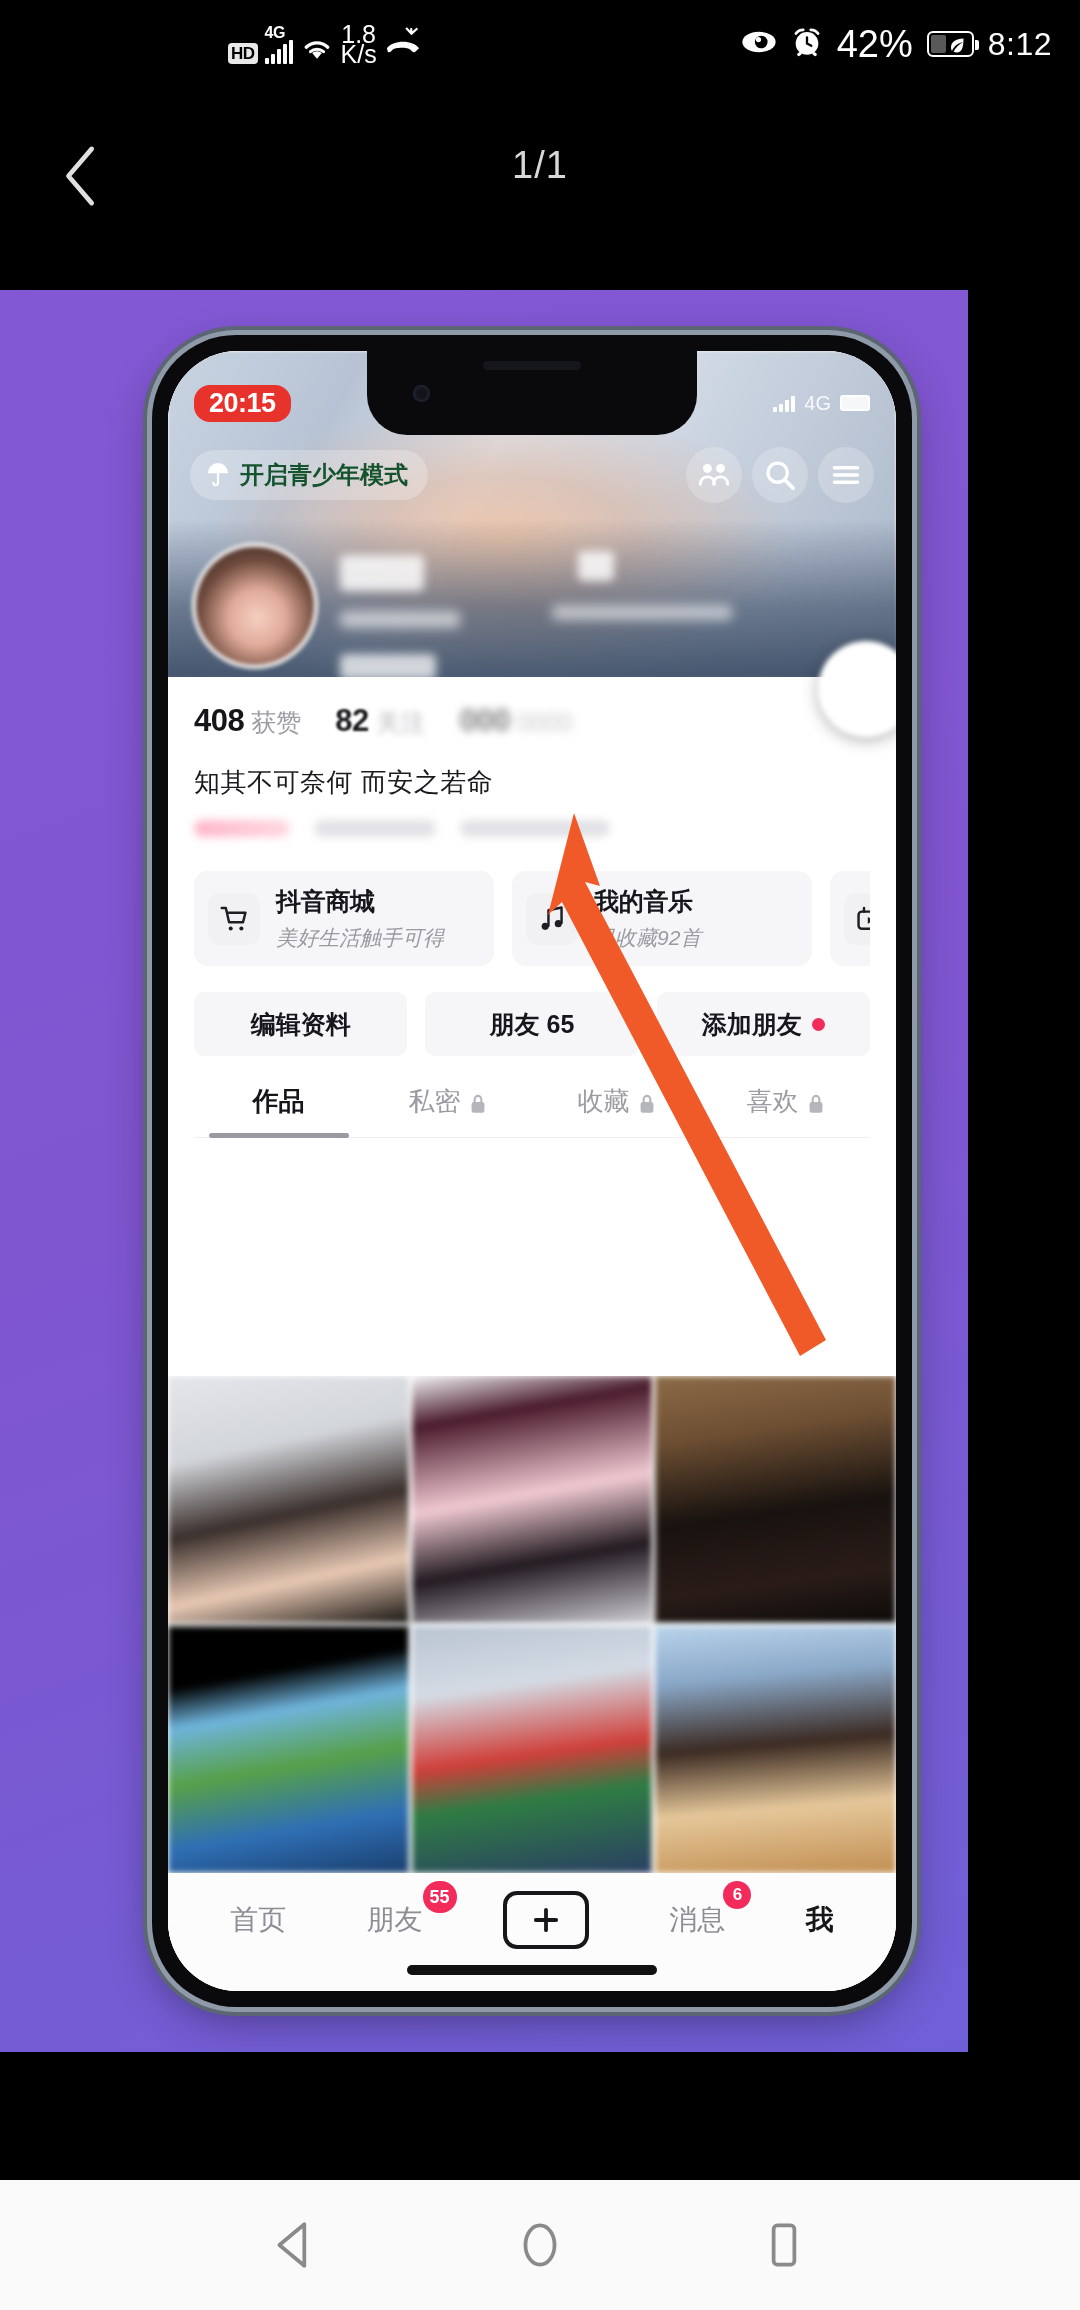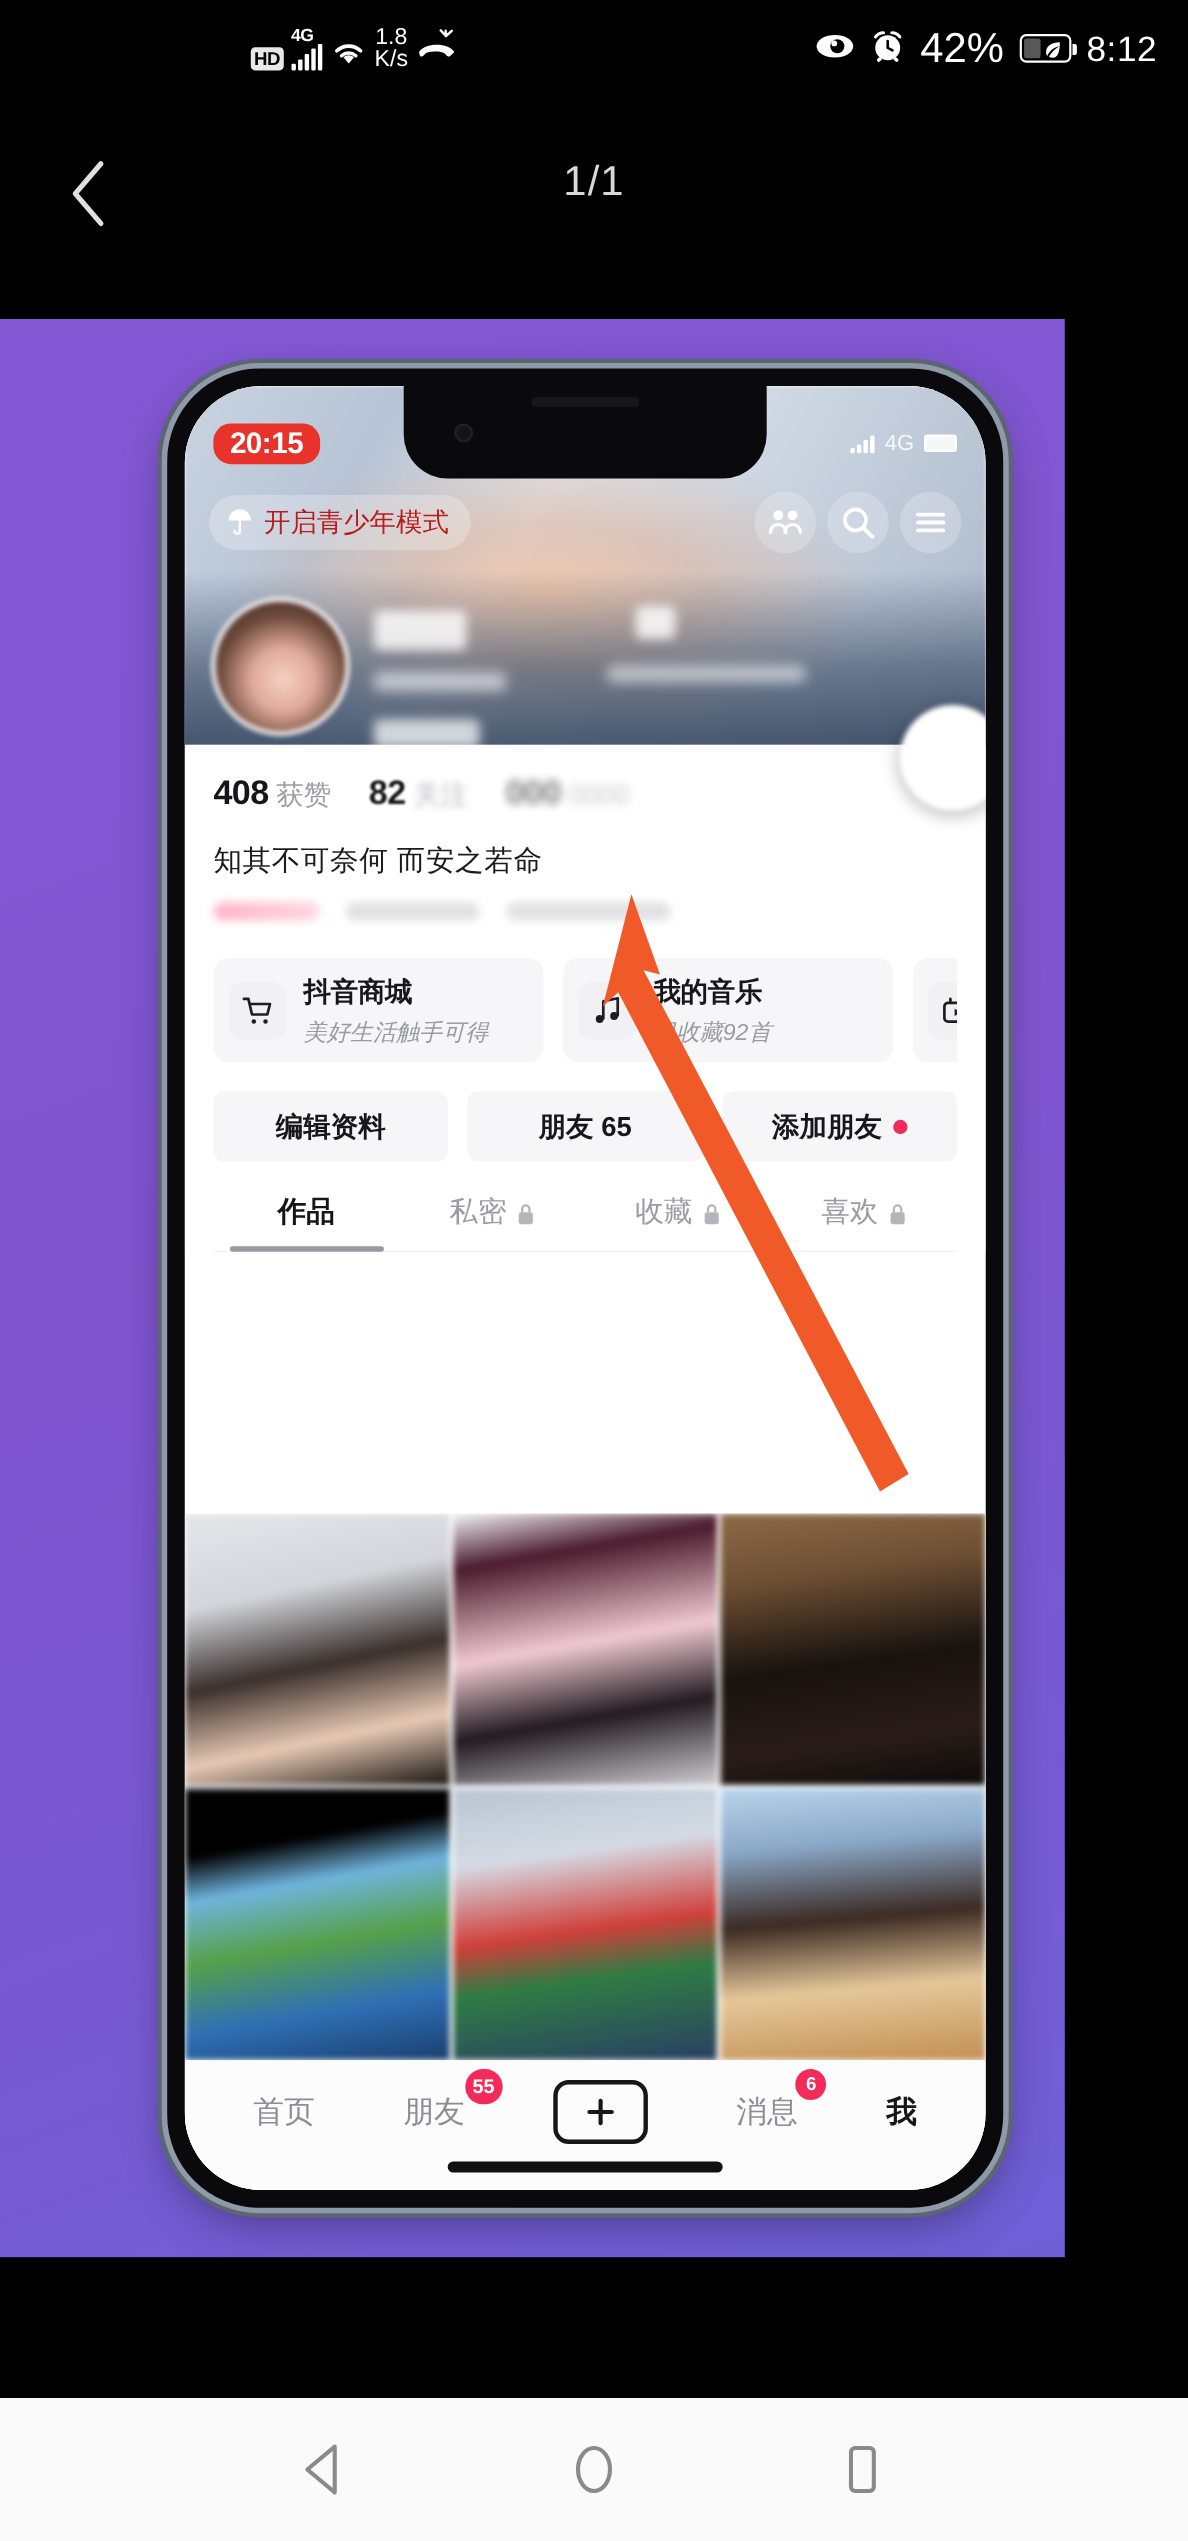--- a/index.html
+++ b/index.html
@@ -22,21 +22,21 @@
     background: #e8e8e8; color: #000; font-size: 17px; font-weight: bold;
     border-radius: 4px; padding: 1px 3px; line-height: 19px; letter-spacing: -0.5px;
   }
   .sig-wrap { display: flex; flex-direction: column; align-items: flex-start; line-height: 1; }
   .sig-4g { font-size: 16px; font-weight: 700; letter-spacing: -0.5px; margin-bottom: 1px; }
   .sig-bars { display: flex; align-items: flex-end; gap: 2px; height: 22px; }
   .sig-bars i { display: block; width: 4px; background: #fff; border-radius: 1px; }
   .sig-bars i:nth-child(1){height:6px} .sig-bars i:nth-child(2){height:10px}
   .sig-bars i:nth-child(3){height:15px} .sig-bars i:nth-child(4){height:20px}
   .sig-bars i:nth-child(5){height:24px}
-  .netspeed { font-size: 21px; line-height: 20px; text-align: center; }
+  .netspeed { font-size: 25px; line-height: 20px; text-align: center; }
   .clock-txt { font-size: 32px; font-weight: 400; letter-spacing: 0.5px; }
   .batt-pct { font-size: 38px; }
   .batt {
     width: 47px; height: 26px; border: 2.5px solid #fff; border-radius: 6px;
     position: relative; display: flex; align-items: center; padding: 2px;
   }
   .batt:after { content:""; position:absolute; right:-7px; top:7px; width:4px;height:10px;
     background:#fff; border-radius:0 2px 2px 0; }
   .batt-fill { width: 40%; height: 100%; background: #fff; opacity:0.35; border-radius:2px;}
   .leaf { position:absolute; right:5px; top:2px; width:20px; height:20px; }
@@ -116,22 +116,22 @@
   .ps-bars i:nth-child(3){height:12px}.ps-bars i:nth-child(4){height:16px}
   .ps-4g { font-size:20px; opacity:.88; }
   .ps-batt { width:30px;height:16px;border:2px solid rgba(255,255,255,.9); border-radius:3px; background:rgba(255,255,255,.85);}
 
   .top-actions {
     position:absolute; top:96px; left:0; right:0; z-index:30;
     display:flex; align-items:center; justify-content:space-between; padding: 0 22px;
   }
   .teen-pill {
     display:flex; align-items:center; gap:9px;
-    background: rgba(255,255,255,.26); color:#b91c1c; border-radius: 28px;
-    padding: 9px 20px 9px 15px; font-size: 24px; backdrop-filter: blur(4px);
+    background: rgba(255,255,255,.26); color:#14532d; border-radius: 28px;
+    padding: 9px 20px 9px 15px; font-size: 24px; backdrop-filter: blur(4px); font-weight: bold;
   }
   .top-icons { display:flex; align-items:center; gap:10px; }
   .rnd-icon {
     width:56px; height:56px; border-radius:50%;
     background: rgba(255,255,255,.22);
     display:flex; align-items:center; justify-content:center; color:#fff;
   }
 
   .profile-row {
     position:absolute; top: 192px; left: 24px; right:24px; z-index:25;

